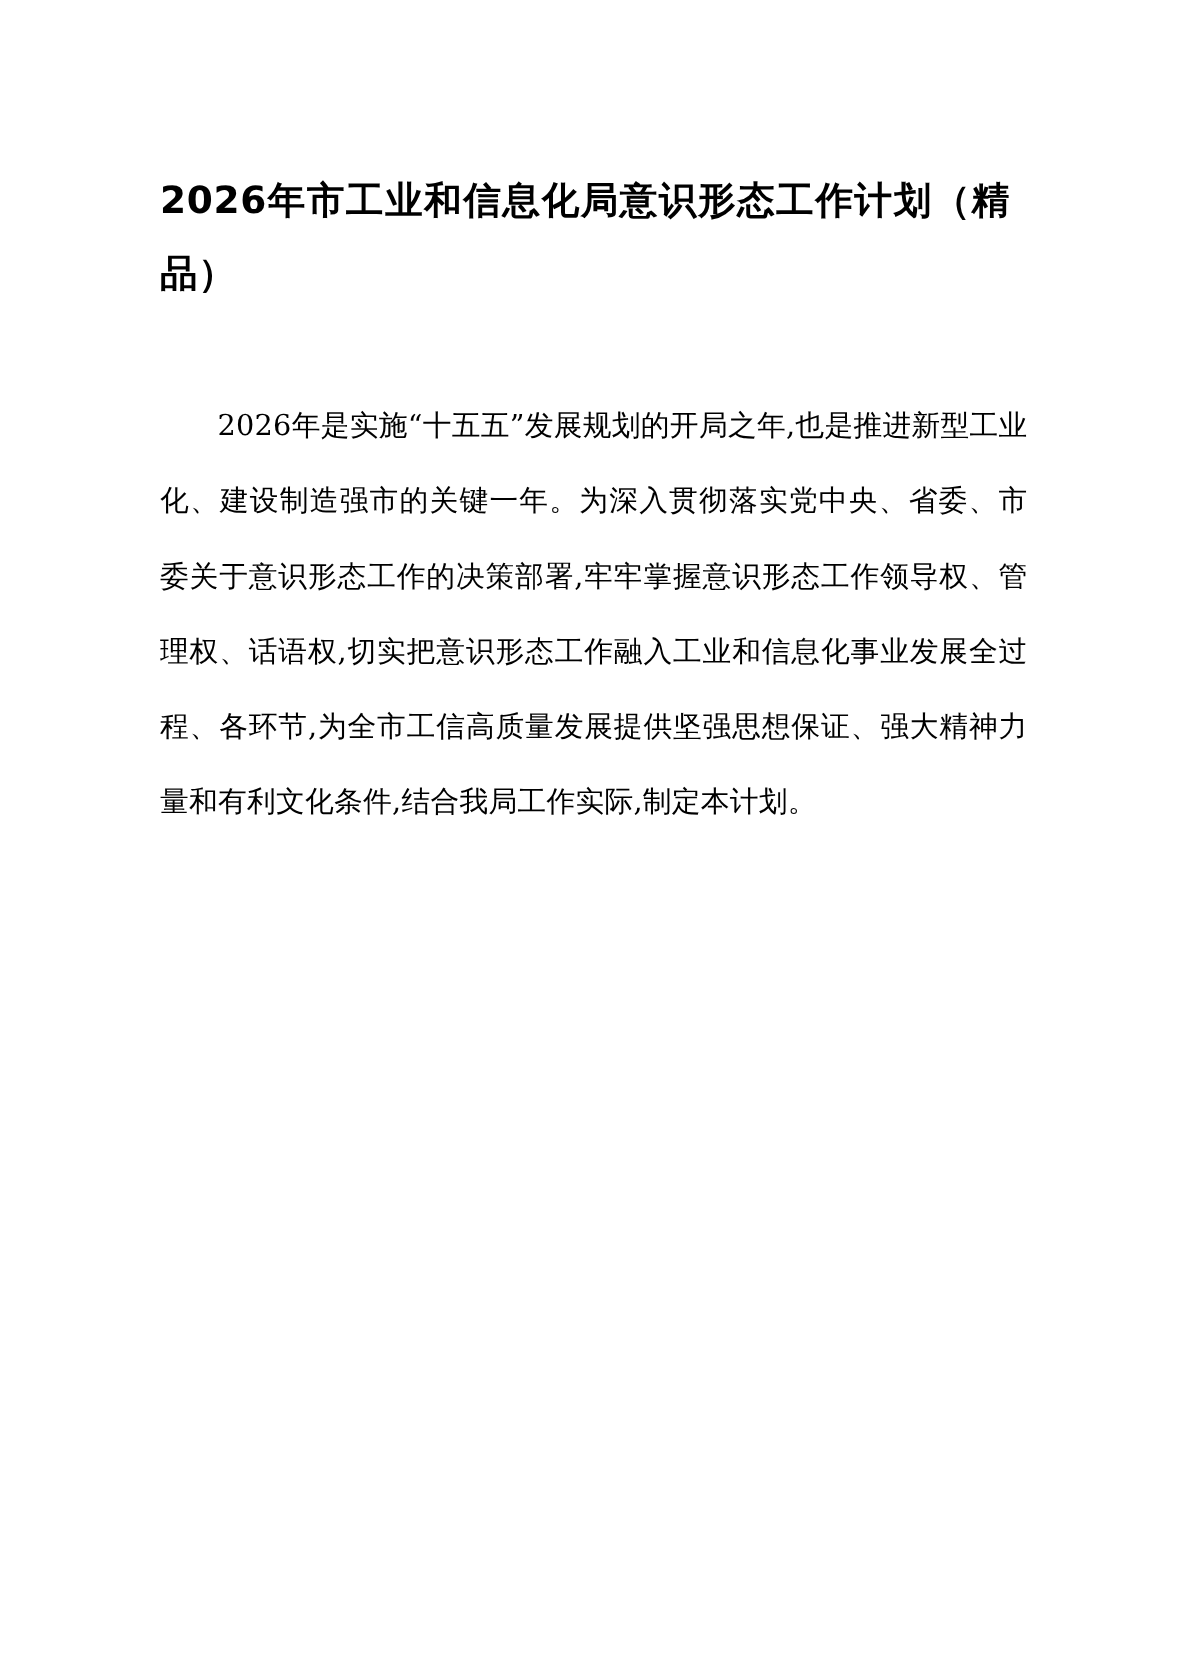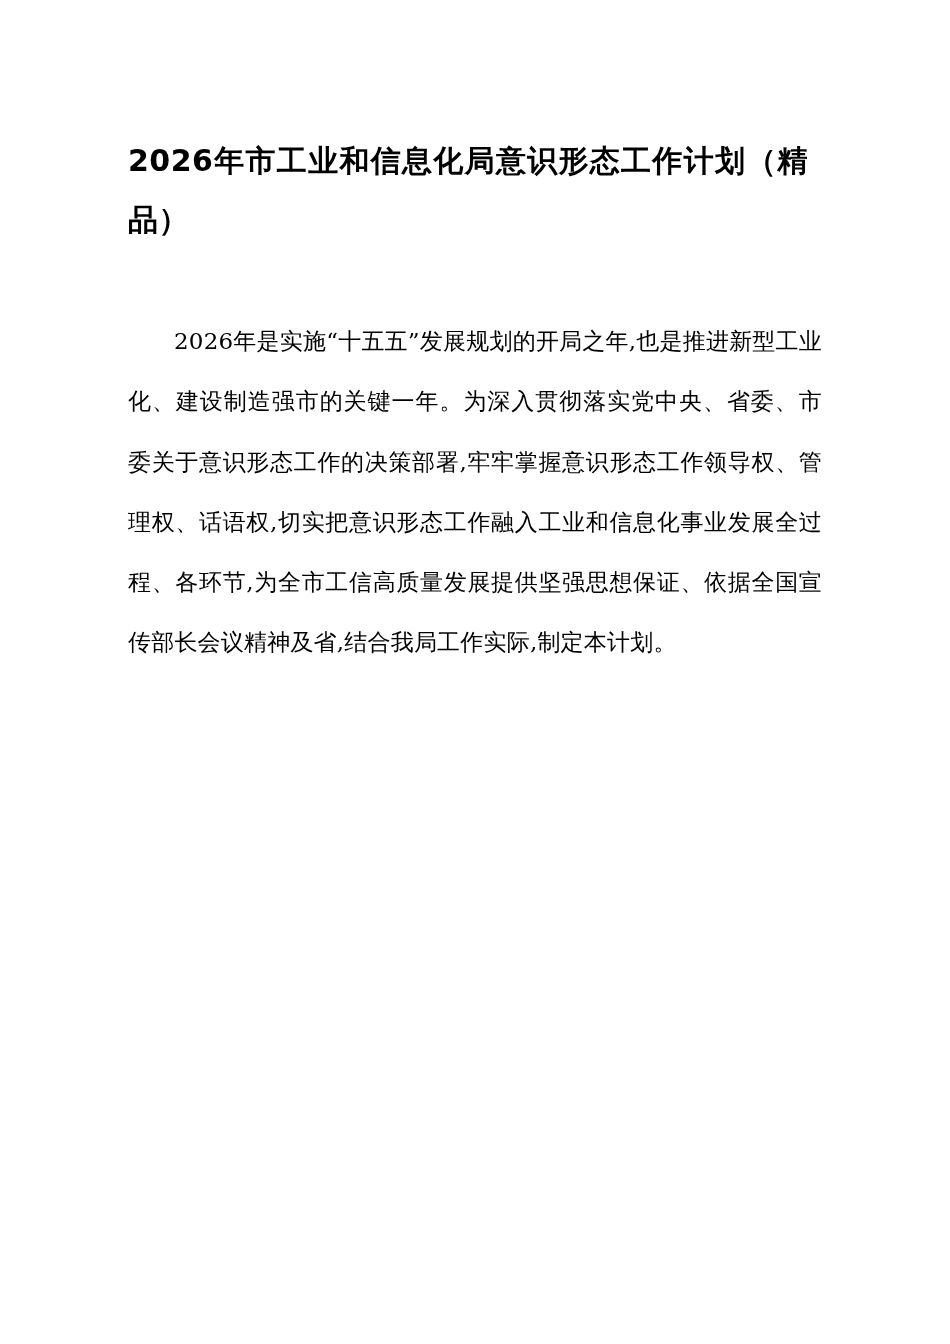--- a/index.html
+++ b/index.html
@@ -45,14 +45,14 @@
   }
   .body-para + .body-para {
     margin-top: 0;
   }
 </style>
 </head>
 <body>
 
 <div class="page">
   <h1 class="doc-title">2026年市工业和信息化局意识形态工作计划（精品）</h1>
-  <p class="body-para">2026年是实施“十五五”发展规划的开局之年,也是推进新型工业化、建设制造强市的关键一年。为深入贯彻落实党中央、省委、市委关于意识形态工作的决策部署,牢牢掌握意识形态工作领导权、管理权、话语权,切实把意识形态工作融入工业和信息化事业发展全过程、各环节,为全市工信高质量发展提供坚强思想保证、依据全国宣传部长会议精神及省,结合我局工作实际,制定本计划。</p>
+  <p class="body-para">2026年是实施“十五五”发展规划的开局之年,也是推进新型工业化、建设制造强市的关键一年。为深入贯彻落实党中央、省委、市委关于意识形态工作的决策部署,牢牢掌握意识形态工作领导权、管理权、话语权,切实把意识形态工作融入工业和信息化事业发展全过程、各环节,为全市工信高质量发展提供坚强思想保证、强大精神力量和有利文化条件,结合我局工作实际,制定本计划。</p>
 </div>
 
 </body></html>

